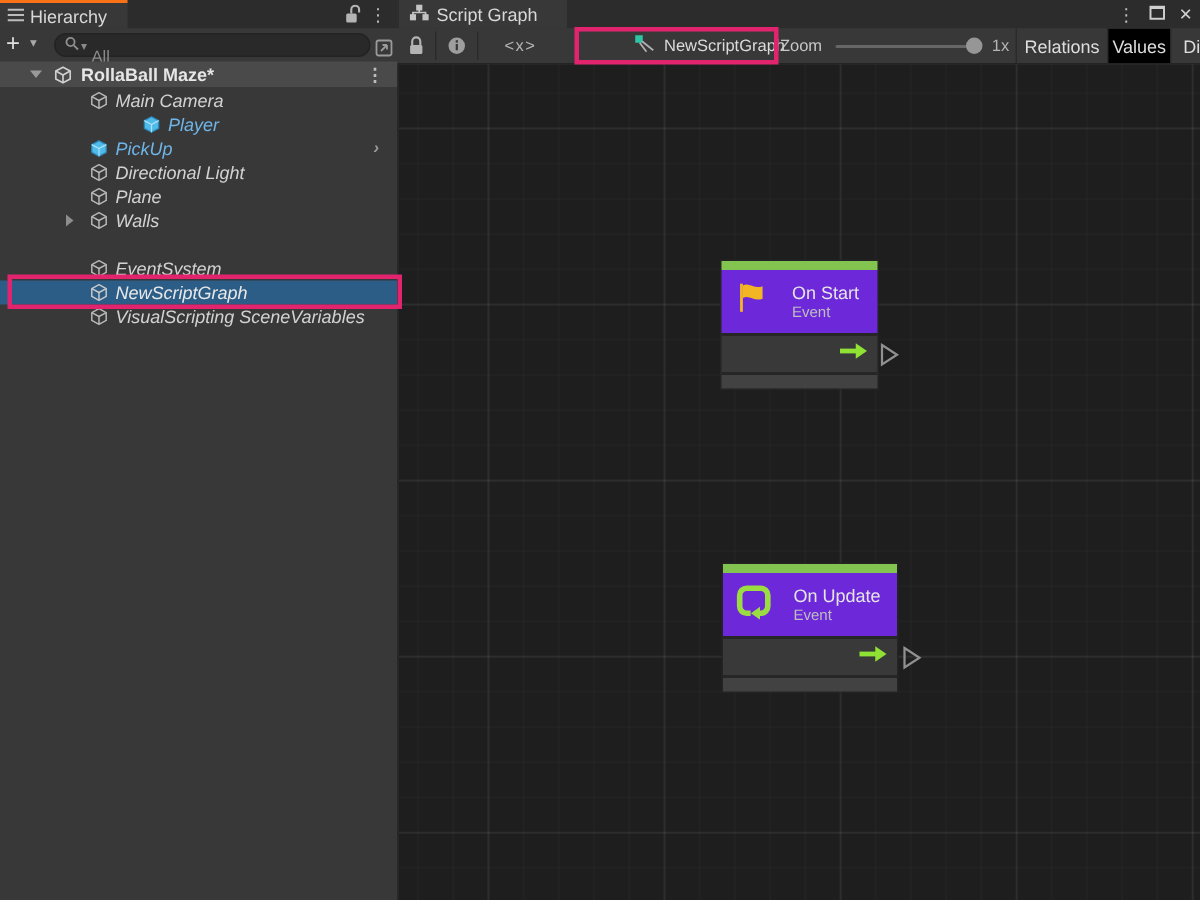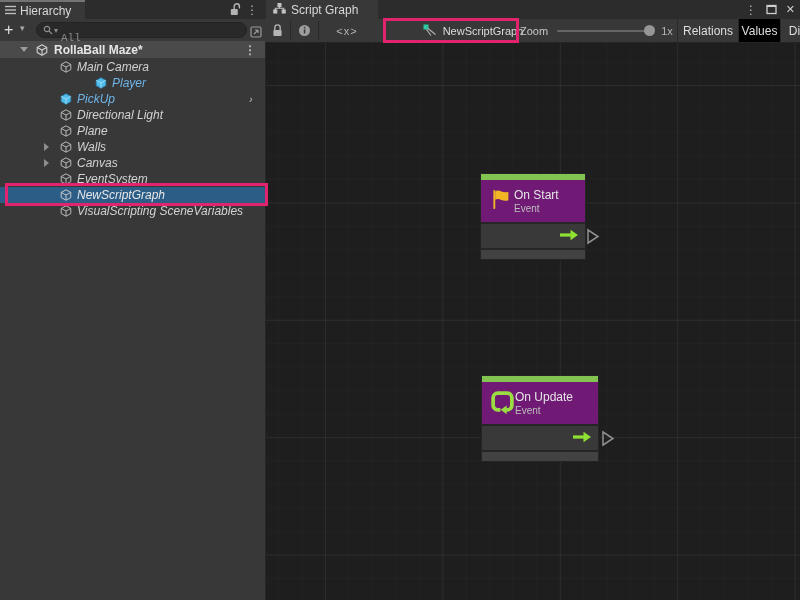--- a/index.html
+++ b/index.html
@@ -8,37 +8,37 @@
     position:relative; width:800px; height:600px; overflow:hidden;
     background:#383838; font-family:"Liberation Sans", sans-serif;
     -webkit-font-smoothing:antialiased; color:#d2d2d2;
   }
   .abs { position:absolute; }
 
   
   .tabbar-left { left:0; top:0; width:265px; height:19px; background:#2c2c2c; }
   .tab-hierarchy {
     position:absolute; left:0; top:0; width:85px; height:19px; background:#383838;
-    border-top:2px solid #737373; display:flex; align-items:center; gap:4px;
+    border-top:2px solid #f97316; display:flex; align-items:center; gap:4px;
     padding-left:5px; font-size:12px; color:#d8d8d8;
   }
   .tabbar-icon-btn { position:absolute; top:2px; height:15px; display:flex; align-items:center; justify-content:center; }
   .kebab { color:#bdbdbd; font-size:12px; letter-spacing:0; line-height:1; }
 
   .toolbar-left { left:0; top:19px; width:265px; height:22px; background:#383838; }
   .plus-btn { position:absolute; left:4px; top:1px; font-size:16px; color:#e0e0e0; line-height:19px; }
   .plus-caret { position:absolute; left:20px; top:4px; font-size:9px; color:#aaa; }
   .search-field {
     position:absolute; left:36px; top:3px; width:211px; height:16px;
     background:#292929; border:1px solid #232323; border-radius:9px;
     display:flex; align-items:center; padding:0 6px; gap:3px;
   }
   .search-field input {
     background:transparent; border:none; outline:none; color:#bbb;
-    font-size:11px; width:160px; font-family:Liberation Mono, monospace;margin-top:16px;
+    font-size:11px; width:160px; font-family:Liberation Sans, sans-serif;margin-top:16px;
   }
   .search-field input::placeholder { color:#8a8a8a; opacity:1; }
   .mini-caret { font-size:8px; color:#8a8a8a; margin-left:-2px; }
 
   .scene-header {
     left:0; top:41px; width:265px; height:17px; background:#4a4a4a;
     display:flex; align-items:center; font-size:12px; color:#e6e6e6; font-weight:bold;
   }
   .tri-down { width:0; height:0; border-left:4px solid transparent; border-right:4px solid transparent; border-top:5px solid #9a9a9a; }
   .tri-right { width:0; height:0; border-top:4px solid transparent; border-bottom:4px solid transparent; border-left:5px solid #8d8d8d; }
@@ -93,21 +93,21 @@
       linear-gradient(90deg, rgba(255,255,255,0.017) 1px, transparent 1px);
     background-size:117.4px 117.4px, 117.4px 117.4px, 23.48px 23.48px, 23.48px 23.48px;
     background-position:59px 42px, 59px 42px, 12px 18.5px, 12px 18.5px;
     border-left:1px solid #262626;
   }
 
   
   .vs-node { position:absolute; z-index:10; box-shadow:0 0 0 1px #242424; }
   .vs-node .accent { height:6px; background:#82c44f; }
   .vs-node .head {
-    height:42px; background:#701a75; display:flex; align-items:center; gap:0; padding-left:8px;
+    height:42px; background:#6d28d9; display:flex; align-items:center; gap:14px; padding-left:8px;
   }
   .vs-node .titles { display:flex; flex-direction:column; gap:1px; }
   .vs-node .title { font-size:12px; color:#e5e5e5; white-space:nowrap; }
   .vs-node .subtitle { font-size:10px; color:#bebebe; }
   .vs-node .body {
     height:26px; background:#393939; border-top:2px solid #262626;
     display:flex; align-items:center; justify-content:flex-end; padding-right:6px;
   }
   .vs-node .foot { height:11px; background:#424242; border-top:2px solid #262626; }
   .port-tri { position:absolute; z-index:10; }
@@ -236,31 +236,20 @@
   <div class="hier-row" style="top:139px;">
     <span class="fold tri-right"></span>
     <span class="obj-icon"><svg width="12" height="12" viewBox="0 0 12 12">
           <g fill="none" stroke="#b8b8b8" stroke-width="1" stroke-linejoin="round">
             <polygon points="6,0.8 10.8,3.4 10.8,8.6 6,11.2 1.2,8.6 1.2,3.4"></polygon>
             <polyline points="1.2,3.4 6,6 10.8,3.4"></polyline>
             <line x1="6" y1="6" x2="6" y2="11.2"></line>
           </g>
         </svg></span>
     <span class="lbl">Walls</span>
-  </div>
-  <div class="hier-row" style="top:155px;">
-    <span class="fold tri-right"></span>
-    <span class="obj-icon"><svg width="12" height="12" viewBox="0 0 12 12">
-          <g fill="none" stroke="#b8b8b8" stroke-width="1" stroke-linejoin="round">
-            <polygon points="6,0.8 10.8,3.4 10.8,8.6 6,11.2 1.2,8.6 1.2,3.4"></polygon>
-            <polyline points="1.2,3.4 6,6 10.8,3.4"></polyline>
-            <line x1="6" y1="6" x2="6" y2="11.2"></line>
-          </g>
-        </svg></span>
-    <span class="lbl">Canvas</span>
   </div>
   <div class="hier-row" style="top:171px;padding-left:48px;">
     <span class="obj-icon"><svg width="12" height="12" viewBox="0 0 12 12">
           <g fill="none" stroke="#b8b8b8" stroke-width="1" stroke-linejoin="round">
             <polygon points="6,0.8 10.8,3.4 10.8,8.6 6,11.2 1.2,8.6 1.2,3.4"></polygon>
             <polyline points="1.2,3.4 6,6 10.8,3.4"></polyline>
             <line x1="6" y1="6" x2="6" y2="11.2"></line>
           </g>
         </svg></span>
     <span class="lbl">EventSystem</span>

